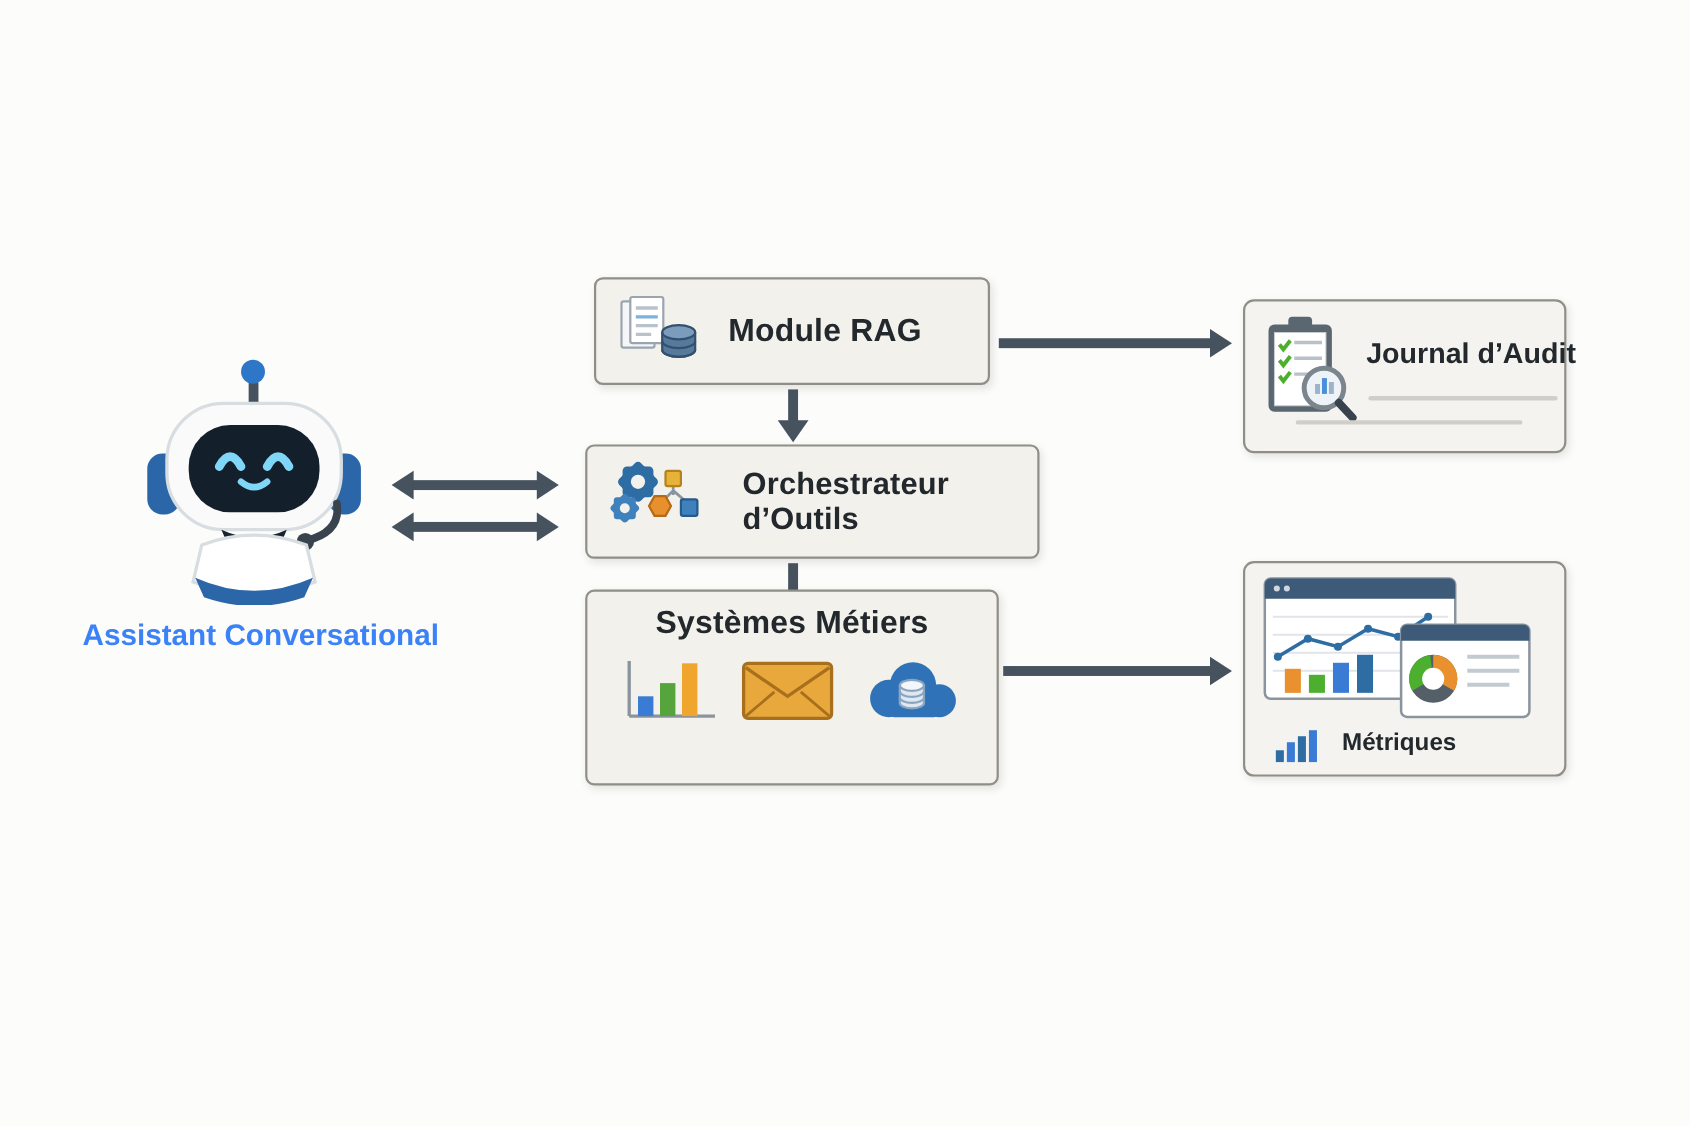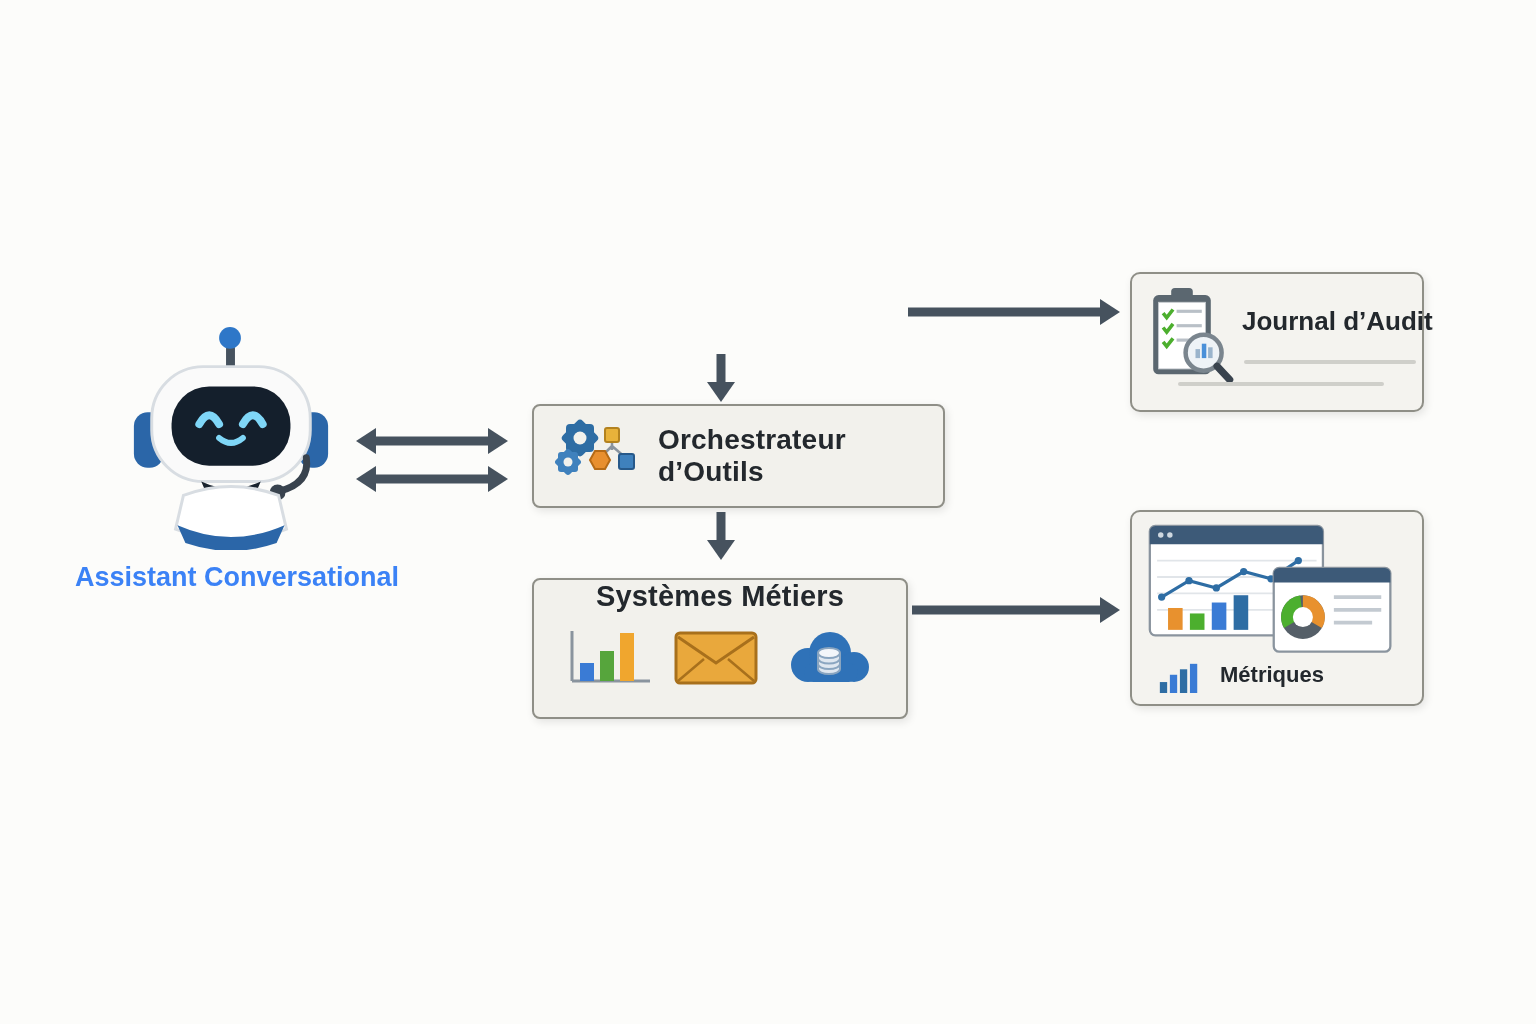--- a/index.html
+++ b/index.html
@@ -71,32 +71,50 @@
     <div class="shaft-h" style="left:16px;right:16px;"></div>
     <div class="head-left"></div>
     <div class="head-right"></div>
   </div>
   <div class="arrow" style="left:356px;top:465px;width:152px;height:28px;">
     <div class="shaft-h" style="left:16px;right:16px;"></div>
     <div class="head-left"></div>
     <div class="head-right"></div>
   </div>
 
+  <div class="box" style="left:540px;top:252px;width:360px;height:98px;padding-left:20px;gap:24px;">
+    <span>
+      <svg viewBox="0 0 76 62" width="76" height="62">
+        <rect x="3" y="6" width="30" height="42" rx="2" fill="#f4f6f8" stroke="#9aa5b0" stroke-width="2"></rect>
+        <rect x="11" y="2" width="30" height="42" rx="2" fill="#ffffff" stroke="#9aa5b0" stroke-width="2"></rect>
+        <line x1="16" y1="12" x2="36" y2="12" stroke="#b8c2cc" stroke-width="3"></line>
+        <line x1="16" y1="20" x2="36" y2="20" stroke="#7fb2d9" stroke-width="3"></line>
+        <line x1="16" y1="28" x2="36" y2="28" stroke="#b8c2cc" stroke-width="3"></line>
+        <line x1="16" y1="36" x2="30" y2="36" stroke="#b8c2cc" stroke-width="3"></line>
+        <path d="M40 34 v16 a15 6.5 0 0 0 30 0 v-16" fill="#56799c"></path>
+        <path d="M40 42 a15 6.5 0 0 0 30 0" fill="none" stroke="#33506e" stroke-width="2"></path>
+        <path d="M40 50 a15 6.5 0 0 0 30 0" fill="none" stroke="#33506e" stroke-width="2"></path>
+        <ellipse cx="55" cy="34" rx="15" ry="6.5" fill="#7b9cbd" stroke="#33506e" stroke-width="2"></ellipse>
+        <path d="M40 34 v16 a15 6.5 0 0 0 30 0 v-16" fill="none" stroke="#33506e" stroke-width="2"></path>
+      </svg>
+    </span>
+    <span class="box-label" style="font-size:29px;">Module RAG</span>
+  </div>
 
   <div class="arrow" style="left:706px;top:354px;width:30px;height:48px;">
     <div class="shaft-v"></div>
     <div class="head-down"></div>
   </div>
 
   <div class="arrow" style="left:908px;top:298px;width:212px;height:28px;">
     <div class="shaft-h" style="left:0;right:16px;"></div>
     <div class="head-right"></div>
   </div>
 
-  <div class="box" style="left:532px;top:404px;width:413px;height:104px;padding-left:16px;gap:12px;">
+  <div class="box" style="left:532px;top:404px;width:413px;height:104px;padding-left:16px;gap:29px;">
     <span>
       <svg viewBox="0 0 96 76" width="96" height="76">
         <g fill="#2e6da4">
           <rect x="16" y="8" width="28" height="28" rx="4"></rect>
           <rect x="16" y="8" width="28" height="28" rx="4" transform="rotate(45 30 22)"></rect>
           <circle cx="30" cy="22" r="15"></circle>
         </g>
         <circle cx="30" cy="22" r="6.5" fill="#f2f1ec"></circle>
         <g fill="#3f81bd">
           <rect x="8" y="36" width="20" height="20" rx="3"></rect>
@@ -110,21 +128,21 @@
       </svg>
     </span>
     <span class="box-label" style="font-size:28px;">Orchestrateur d’Outils</span>
   </div>
 
   <div class="arrow" style="left:706px;top:512px;width:30px;height:48px;">
     <div class="shaft-v"></div>
     <div class="head-down"></div>
   </div>
 
-  <div class="box" style="left:532px;top:578px;width:376px;height:141px;flex-direction:column;align-items:stretch;justify-content:flex-start;">
+  <div class="box" style="left:532px;top:536px;width:376px;height:178px;flex-direction:column;align-items:stretch;justify-content:flex-start;padding-top:12px;">
     <div class="box-label" style="font-size:29px;text-align:center;">Systèmes Métiers</div>
     <div class="icons-row">
       <span>
         <svg viewBox="0 0 92 66" width="92" height="66">
           <line x1="10" y1="60" x2="88" y2="60" stroke="#8a949e" stroke-width="3"></line>
           <line x1="10" y1="60" x2="10" y2="10" stroke="#8a949e" stroke-width="3"></line>
           <rect x="18" y="42" width="14" height="18" fill="#3a7bd5"></rect>
           <rect x="38" y="30" width="14" height="30" fill="#56a53c"></rect>
           <rect x="58" y="12" width="14" height="48" fill="#f0a62e"></rect>
         </svg>

